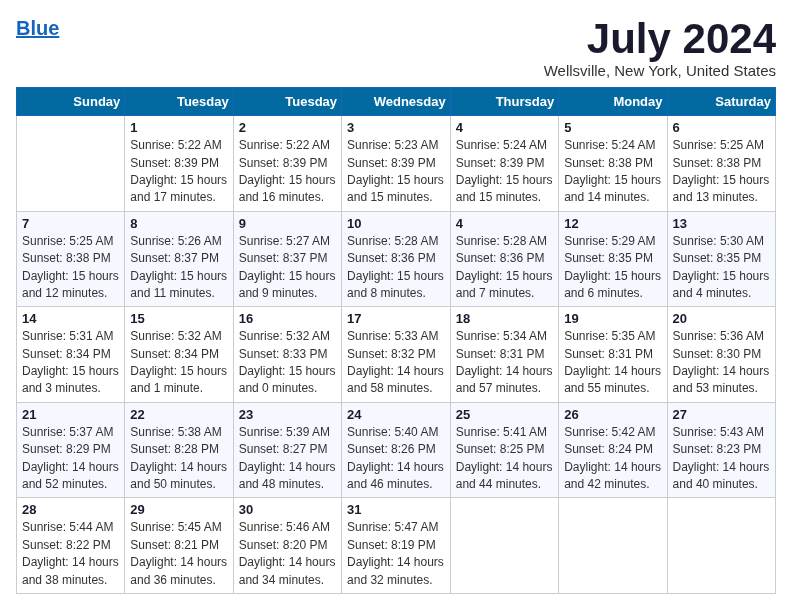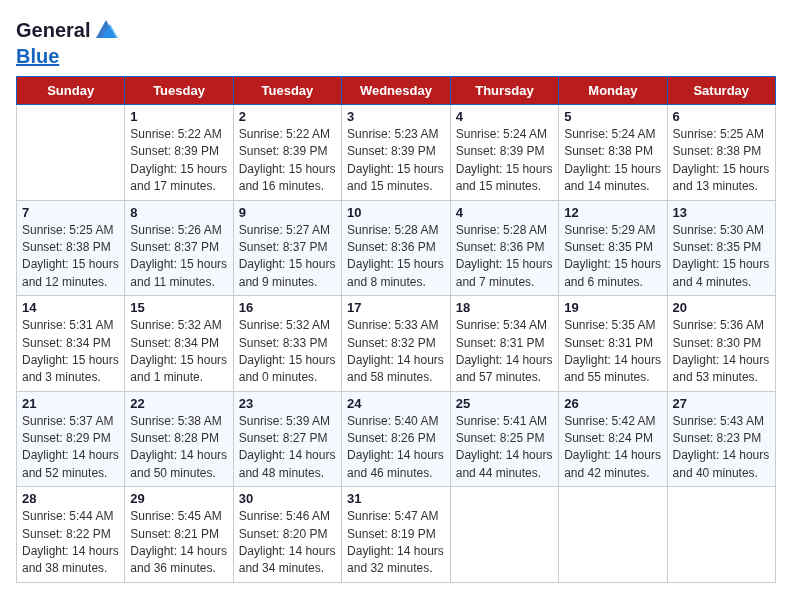--- a/index.html
+++ b/index.html
@@ -81,40 +81,36 @@
     .empty-cell {
       background: #f9f9f9;
     }
     tr:nth-child(even) td {
       background-color: #f5f8ff;
     }
     tr:nth-child(odd) td {
       background-color: #fff;
     }
     .calendar thead tr th {
-      background-color: #b91c1c;
+      background-color: #0369a1;
+      text-align: right;
     }
   </style>
 </head>
 <body>
 
 <div class="header">
   <div class="logo">
     <div>
-      <div style="display:flex;align-items:center;">
-        <span class="logo-text">
-          <span class="logo-general">General</span>
-        </span>
-        <svg class="logo-icon" viewBox="0 0 28 28" xmlns="http://www.w3.org/2000/svg">
-          <polygon points="4,22 14,4 24,22" fill="#1565c0" opacity="0.85"></polygon>
-          <polygon points="10,22 18,8 26,22" fill="#2196f3" opacity="0.7"></polygon>
-        </svg>
-      </div>
       <span class="logo-text logo-blue" style="font-size:20px;font-weight:bold;color:#1565c0;">Blue</span>
     </div>
+  </div>
+  <div class="title-section">
+    <div class="month-title">July 2024</div>
+    <div class="location">Wellsville, New York, United States</div>
   </div>
 </div>
 
 <table class="calendar">
   <thead>
     <tr>
     <th>Sunday</th>
         <th>Tuesday</th>
         <th>Tuesday</th>
         <th>Wednesday</th>

